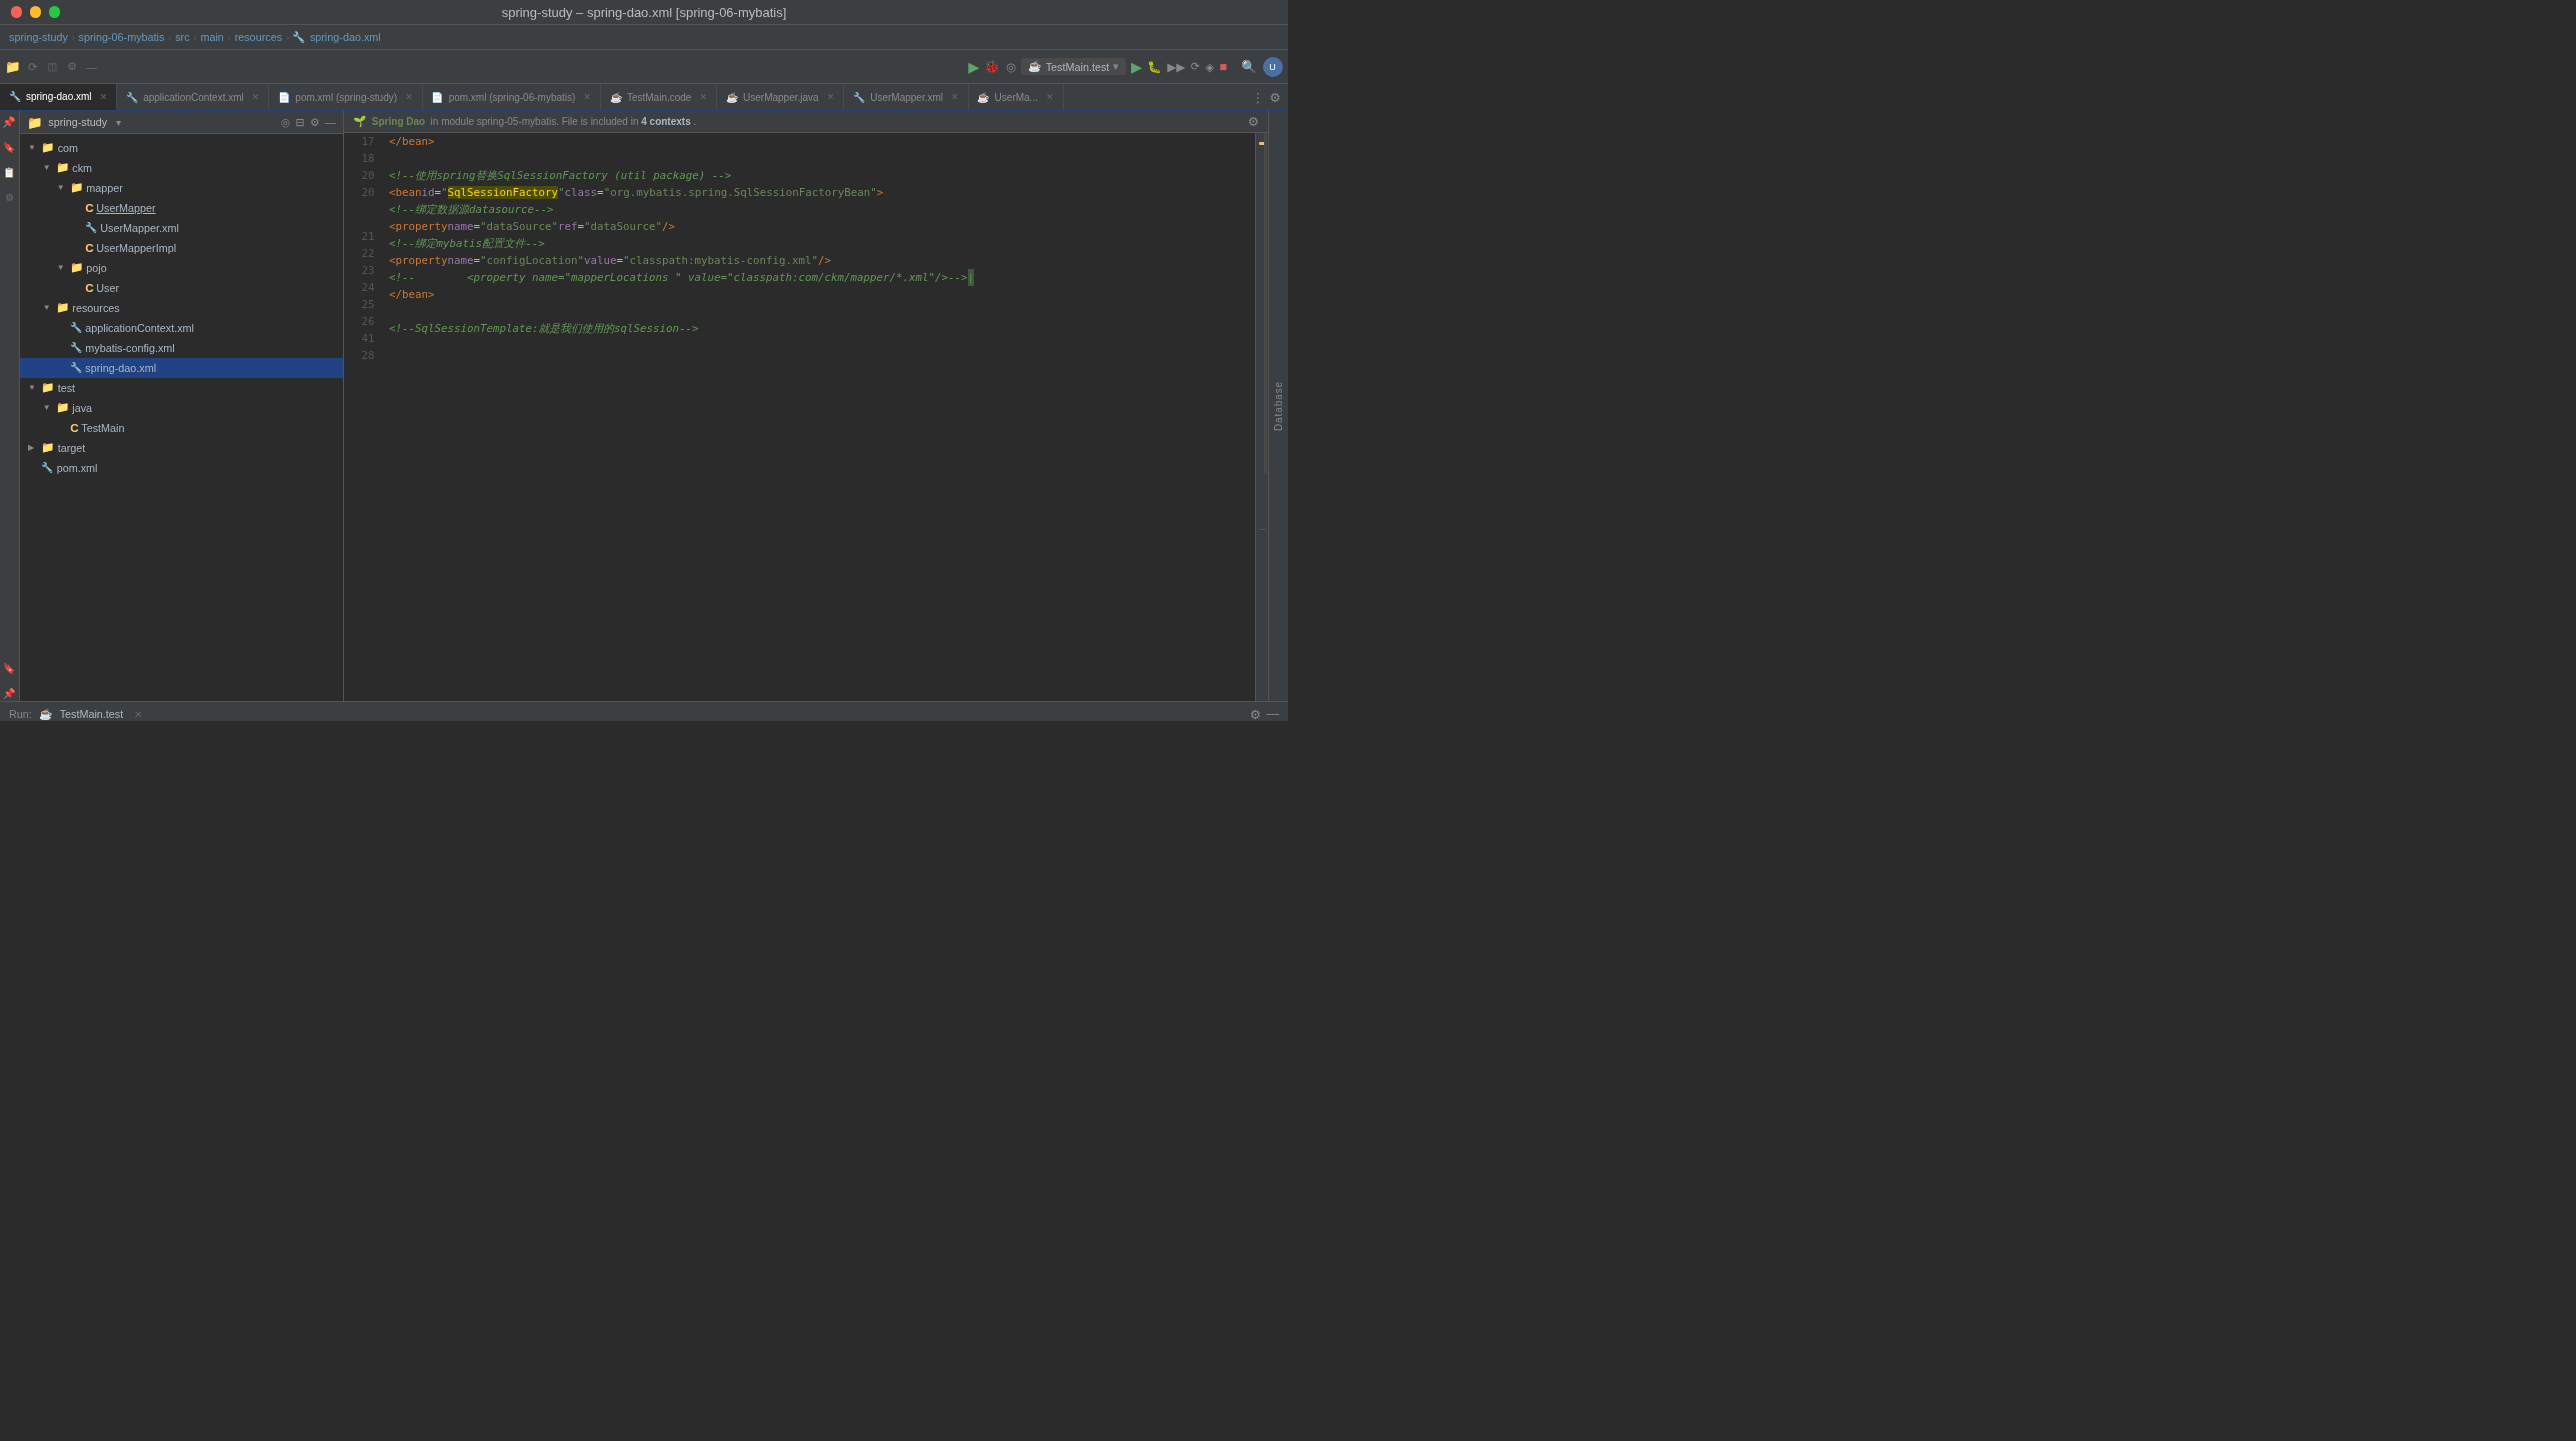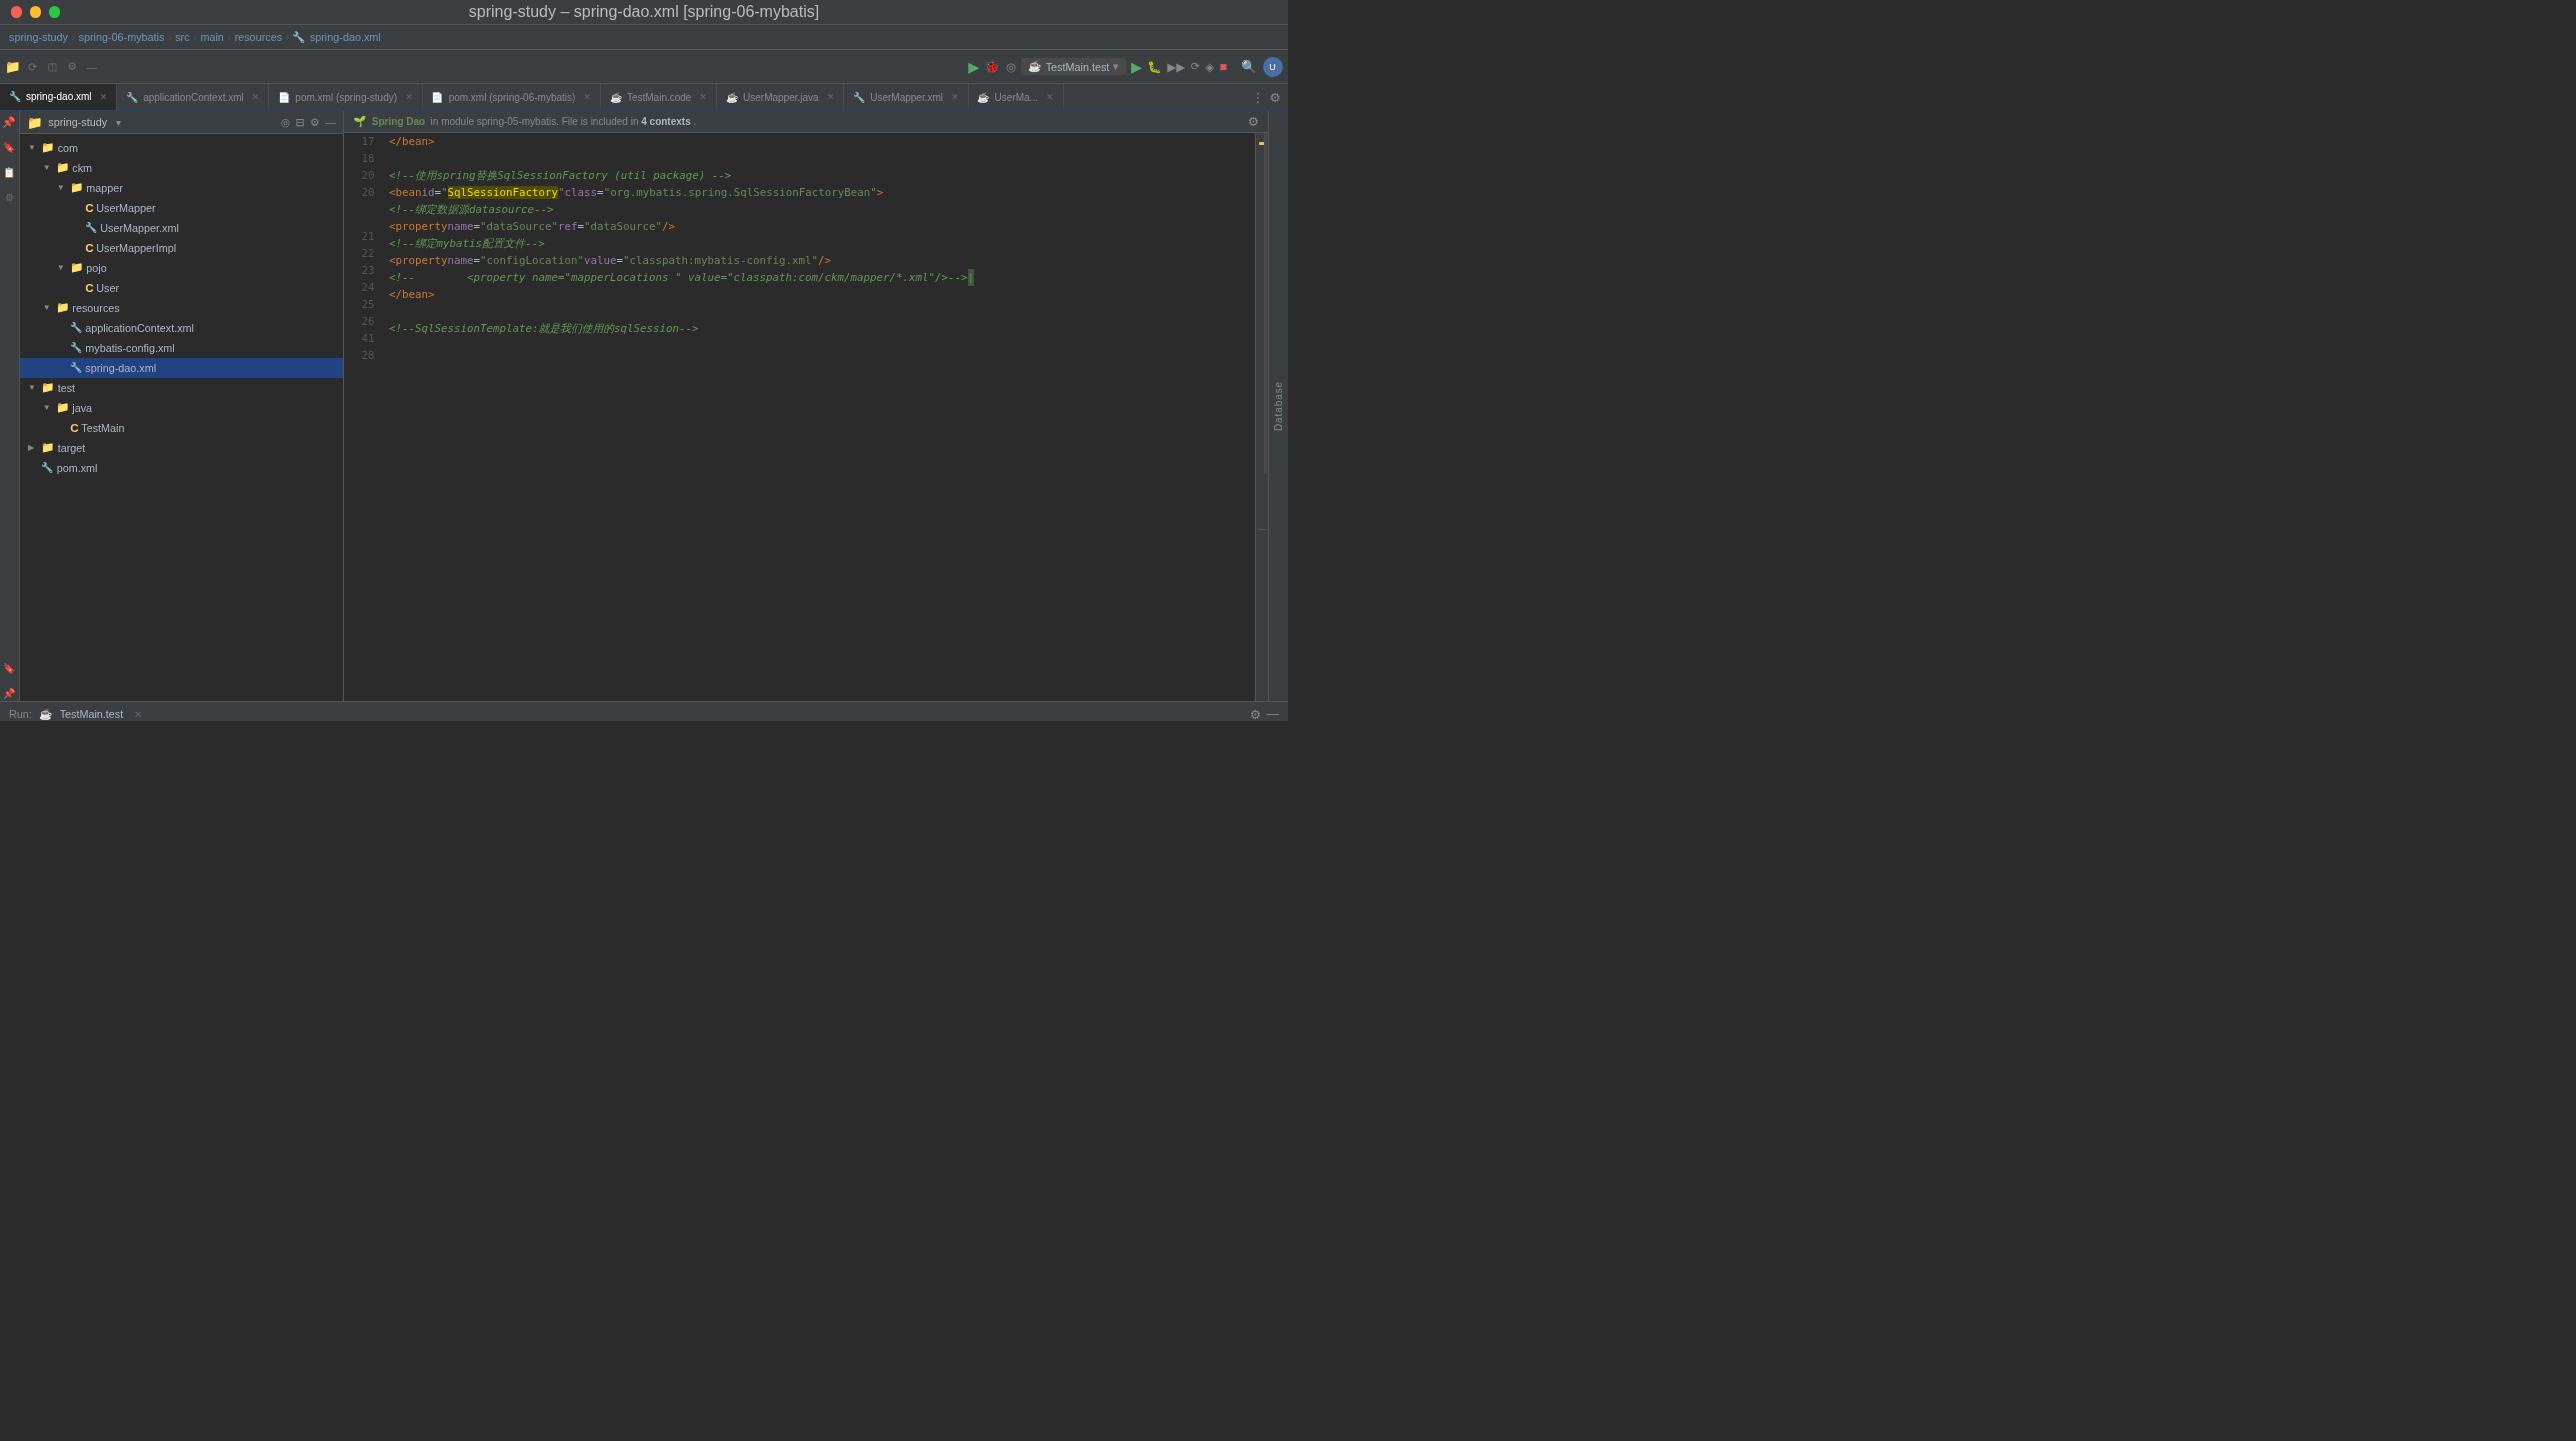--- a/index.html
+++ b/index.html
@@ -34,21 +34,21 @@
       width: 11.7px;
       height: 11.7px;
       border-radius: 50%;
       display: inline-block;
     }
     .tb-close { background: #ff5f57; }
     .tb-min { background: #ffbd2e; }
     .tb-max { background: #28c940; }
     .title-bar-title {
       color: #bbb;
-      font-size: 16px;
+      font-size: 13px;
     }
 
     
     .breadcrumb-bar {
       height: 25px;
       background: #3c3f41;
       display: flex;
       align-items: center;
       padding: 0 9px;
       border-bottom: 0.9px solid #555;
@@ -543,21 +543,21 @@
         <div class="tree-item">
           <span class="tree-indent" style="width: 34px; display: inline-block;"></span>
           <span class="tree-arrow">▼</span>
           <span class="tree-icon" style="color: rgb(208, 160, 80);">📁</span>
           <span class="tree-label">mapper</span>
         </div>
         <div class="tree-item">
           <span class="tree-indent" style="width: 49px; display: inline-block;"></span>
           <span style="width: 10.8px; display: inline-block;"></span>
           <span class="tree-icon" style="color: rgb(255, 198, 109); font-weight: bold; font-size: 11.7px;">C</span>
-          <span class="tree-label" style="color: rgb(169, 183, 198);">UserMapper</span>
+          <span class="tree-label" style="color: rgb(169, 183, 198); text-decoration: underline;">UserMapper</span>
         </div>
         <div class="tree-item">
           <span class="tree-indent" style="width: 49px; display: inline-block;"></span>
           <span style="width: 10.8px; display: inline-block;"></span>
           <span class="tree-icon" style="color: rgb(204, 120, 50); font-size: 10px;">🔧</span>
           <span class="tree-label" style="color: rgb(169, 183, 198);">UserMapper.xml</span>
         </div>
         <div class="tree-item">
           <span class="tree-indent" style="width: 49px; display: inline-block;"></span>
           <span style="width: 10.8px; display: inline-block;"></span>

